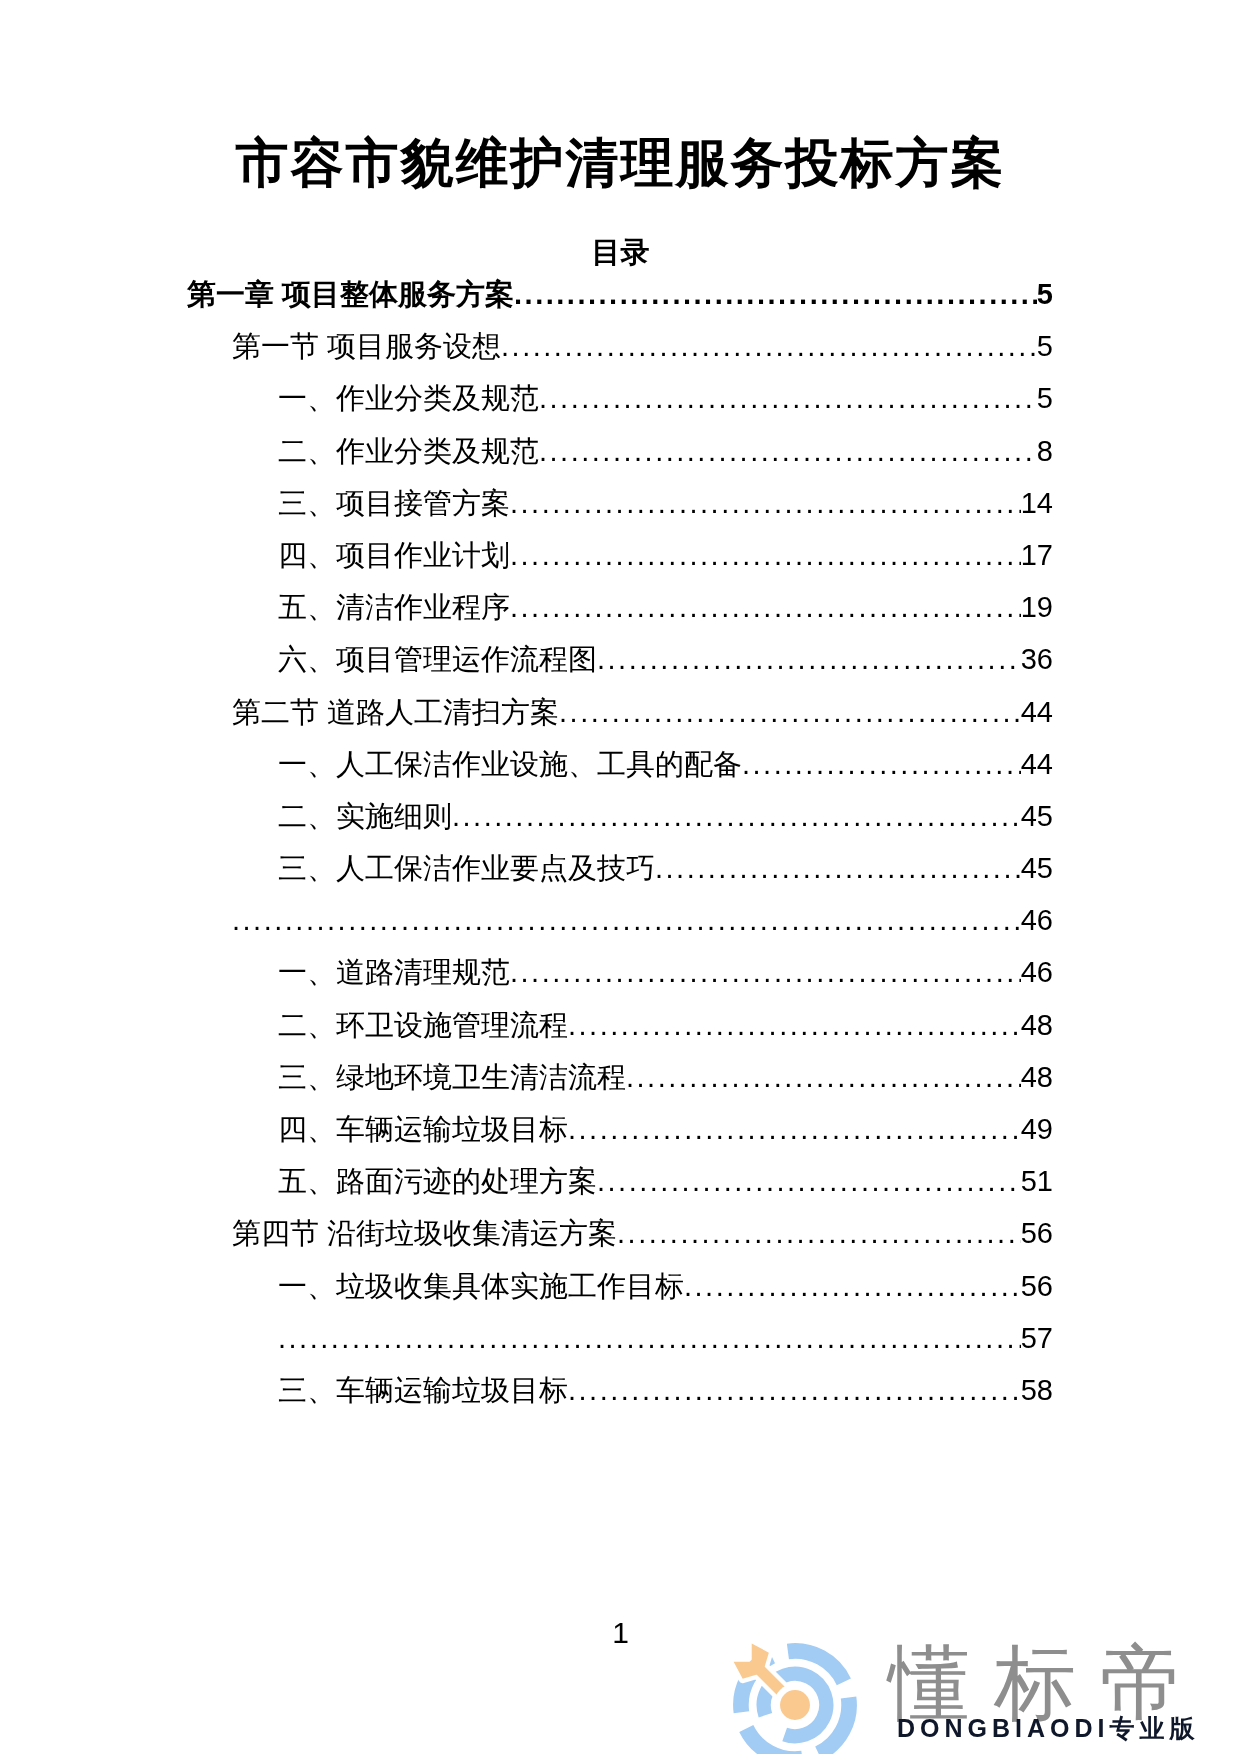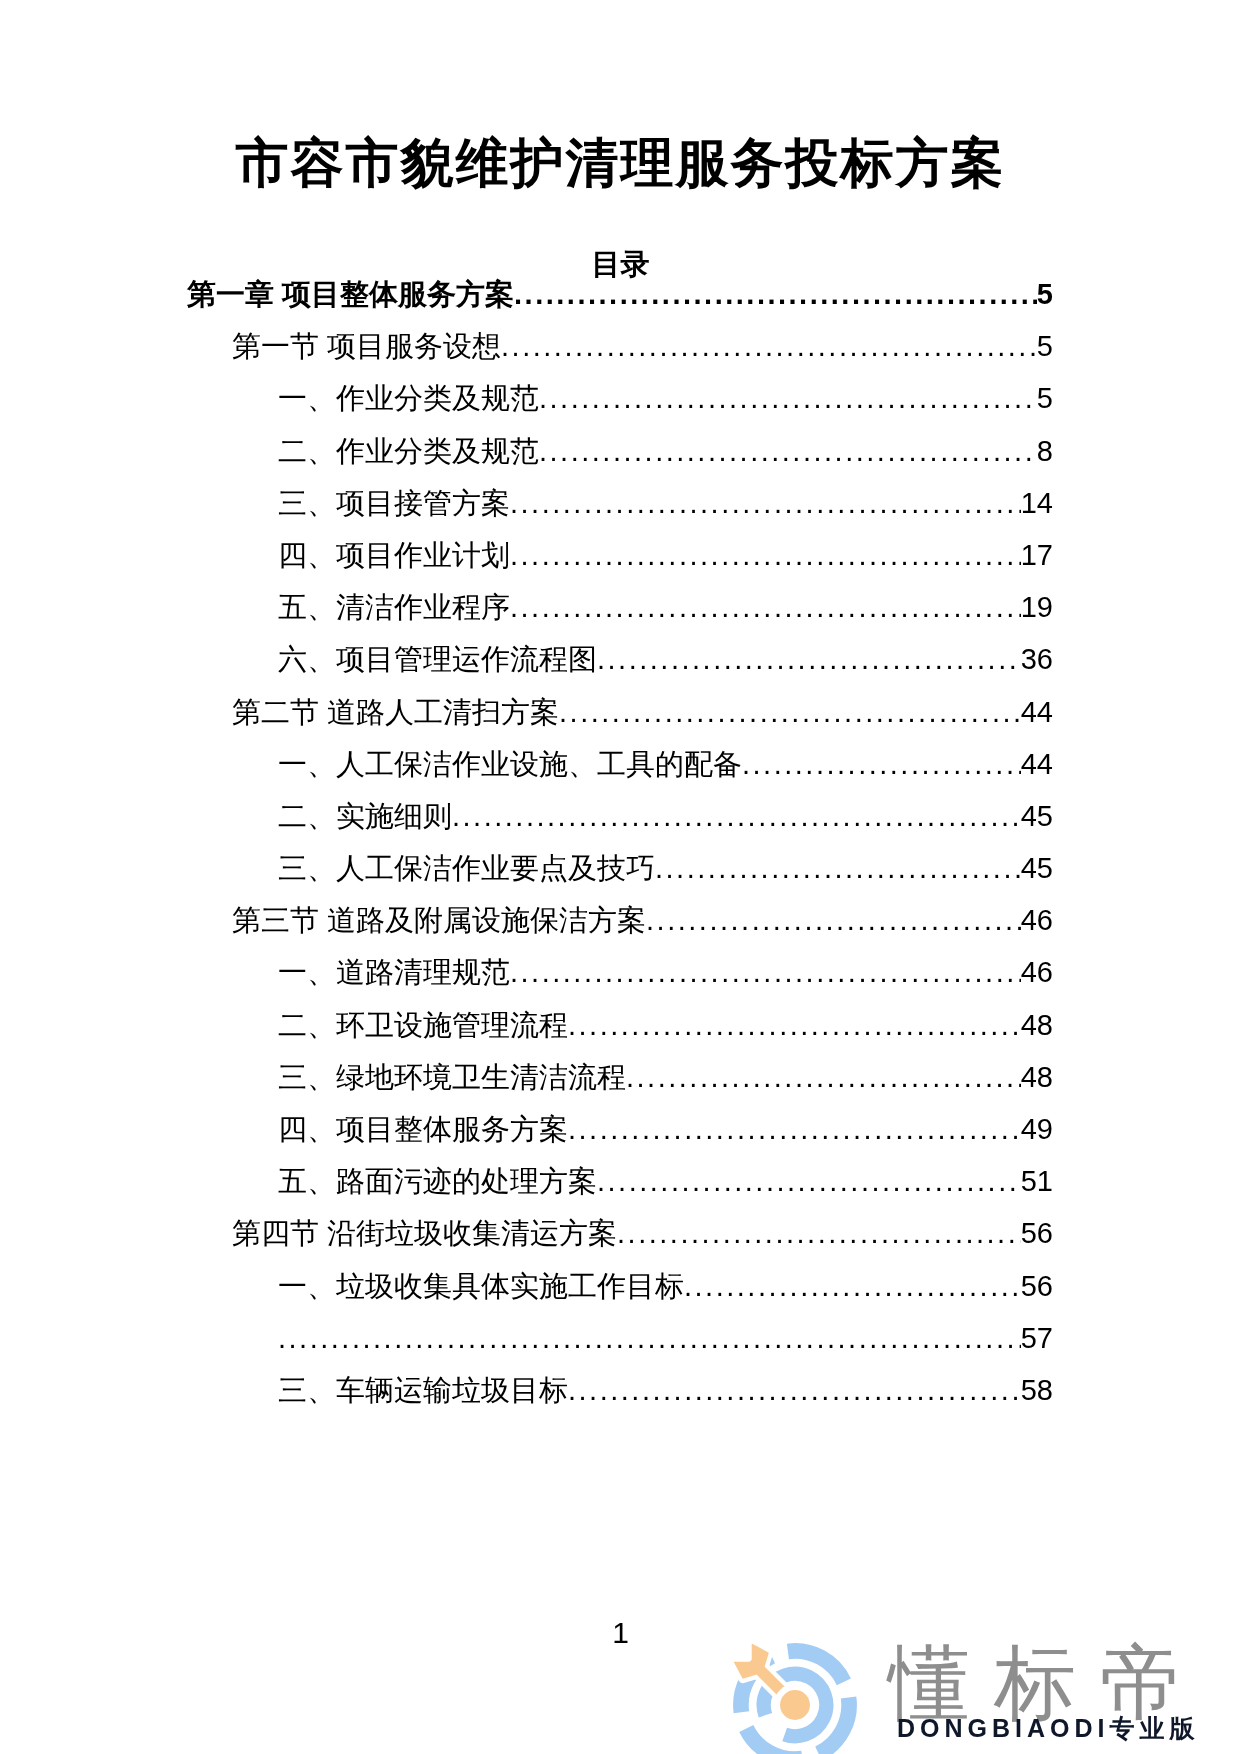--- a/index.html
+++ b/index.html
@@ -14,21 +14,21 @@
   }
   .doc-title{
     position:absolute;top:128px;left:0;width:100%;
     text-align:center;
     font-size:53px;font-weight:bold;letter-spacing:2px;
     margin:0;white-space:nowrap;
   }
   .toc-heading{
     position:absolute;top:233px;left:0;width:100%;
     text-align:center;
-    font-size:29px;font-weight:bold;margin-top:12px;
+    font-size:29px;font-weight:bold;
   }
   .toc{
     position:absolute;left:187px;top:268px;width:866px;
   }
   .toc-row{
     display:flex;align-items:baseline;
     height:52.2px;line-height:52.2px;
     font-size:29px;
   }
   .toc-row--chapter{font-weight:bold;align-items:flex-end;}
@@ -126,41 +126,40 @@
     <span class="toc-label">二、实施细则</span>
     <span class="toc-dots"></span>
     <span class="toc-page">45</span>
   </div>
       <div class="toc-row toc-row--item">
     <span class="toc-label">三、人工保洁作业要点及技巧</span>
     <span class="toc-dots"></span>
     <span class="toc-page">45</span>
   </div>
       <div class="toc-row toc-row--section">
-    <span class="toc-label">第三节 道路及附属设施保洁方案</span>
     <span class="toc-dots"></span>
     <span class="toc-page">46</span>
   </div>
       <div class="toc-row toc-row--item">
     <span class="toc-label">一、道路清理规范</span>
     <span class="toc-dots"></span>
     <span class="toc-page">46</span>
   </div>
       <div class="toc-row toc-row--item">
     <span class="toc-label">二、环卫设施管理流程</span>
     <span class="toc-dots"></span>
     <span class="toc-page">48</span>
   </div>
       <div class="toc-row toc-row--item">
     <span class="toc-label">三、绿地环境卫生清洁流程</span>
     <span class="toc-dots"></span>
     <span class="toc-page">48</span>
   </div>
       <div class="toc-row toc-row--item">
-    <span class="toc-label">四、项目整体服务方案</span>
+    <span class="toc-label">四、车辆运输垃圾目标</span>
     <span class="toc-dots"></span>
     <span class="toc-page">49</span>
   </div>
       <div class="toc-row toc-row--item">
     <span class="toc-label">五、路面污迹的处理方案</span>
     <span class="toc-dots"></span>
     <span class="toc-page">51</span>
   </div>
       <div class="toc-row toc-row--section">
     <span class="toc-label">第四节 沿街垃圾收集清运方案</span>

